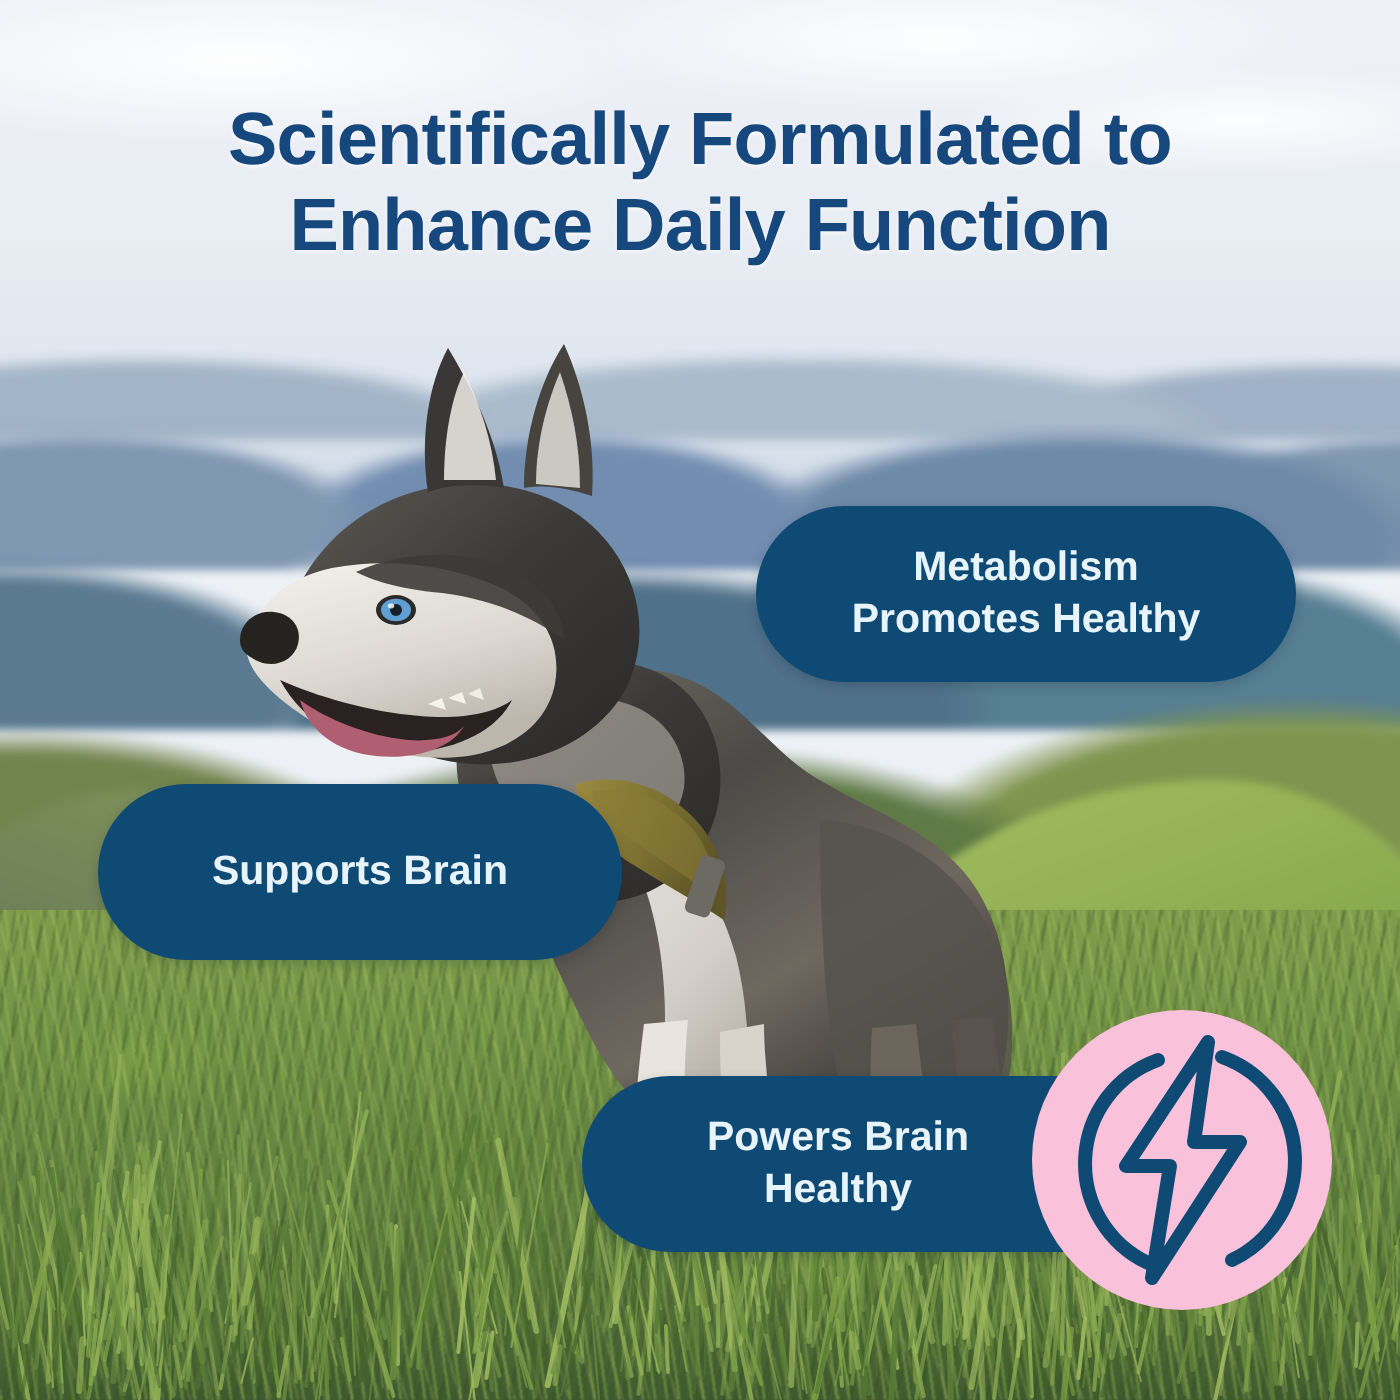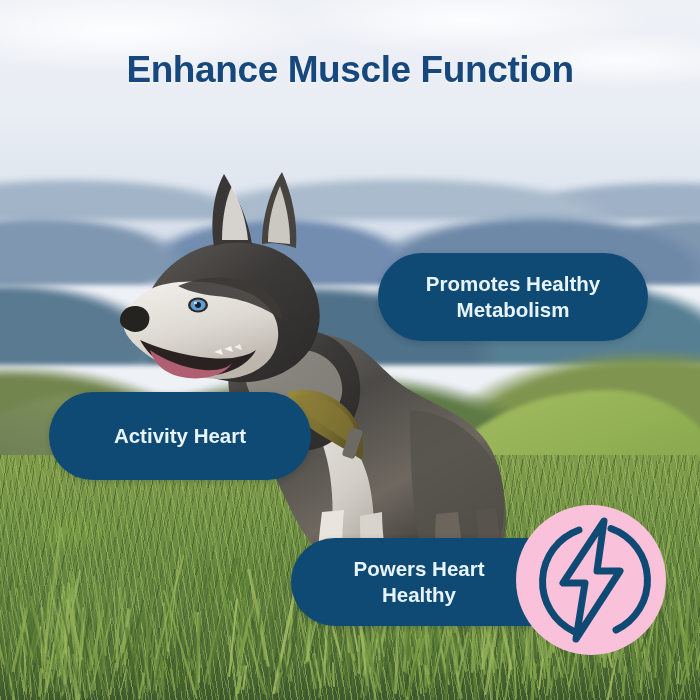--- a/index.html
+++ b/index.html
@@ -822,39 +822,40 @@
 
       <path d="M178 232 C198 226 220 232 236 248 C250 262 256 282 252 300
                C240 292 222 282 206 272 C190 262 180 248 178 232 Z" fill="url(#collarG)"></path>
       <path d="M186 236 C204 232 222 240 234 252 C244 262 248 276 246 288
                C236 280 220 270 206 260 C194 252 188 244 186 236 Z" fill="#8a7c37" opacity=".55"></path>
       <rect x="236" y="268" width="13" height="30" rx="3" fill="#6d6a63" transform="rotate(18 242 283)"></rect>
     </svg>
   </div>
 
   <div class="headline">
-    <div>Enhance Muscle Function</div>
+    <div>Scientifically Formulated to</div>
+    <div>Enhance Daily Function</div>
   </div>
 
   <div class="badge" id="badge-metabolism">
     <div class="badge-text">
+      <div>Metabolism</div>
       <div>Promotes Healthy</div>
-      <div>Metabolism</div>
     </div>
   </div>
 
   <div class="badge" id="badge-heart">
     <div class="badge-text">
-      <div>Activity Heart</div>
+      <div>Supports Brain</div>
     </div>
   </div>
 
   <div class="badge" id="badge-activity">
     <div class="badge-text">
-      <div>Powers Heart</div>
+      <div>Powers Brain</div>
       <div>Healthy</div>
     </div>
   </div>
 
   <div id="bolt-icon">
     <svg width="150" height="150" viewBox="0 0 150 150" xmlns="http://www.w3.org/2000/svg">
 
       <path d="M95 23.5 A55 55 0 0 1 100 125" fill="none" stroke="#0f4a74" stroke-width="7" stroke-linecap="round"></path>
       <path d="M58 126.5 A55 55 0 0 1 63 25" fill="none" stroke="#0f4a74" stroke-width="7" stroke-linecap="round"></path>
 

